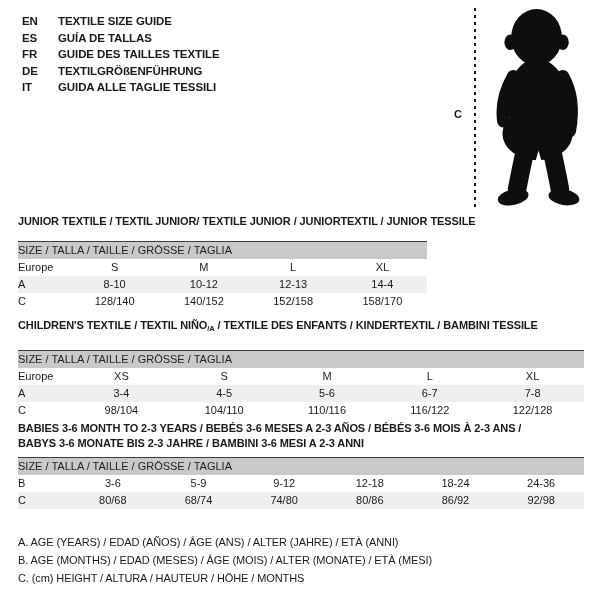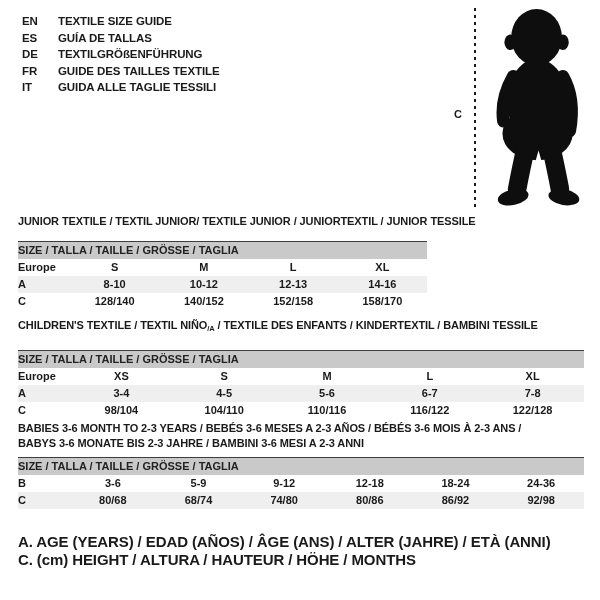--- a/index.html
+++ b/index.html
@@ -31,49 +31,49 @@
   .section { position:absolute; left:18px; }
   .section-title { font-size:11px; font-weight:bold; line-height:15px; letter-spacing:-0.1px; white-space:pre-wrap; }
   .section-title sub { font-size:7.5px; vertical-align:-2px; }
   .sec-0 { top:214px; } .sec-0 .size-table { margin-top:12px; }
   .sec-1 { top:318px; } .sec-1 .size-table { margin-top:14px; }
   .sec-2 { top:421px; } .sec-2 .size-table { margin-top:6px; }
 
   table.size-table { border-collapse:collapse; table-layout:fixed; border-top:1px solid #3d3d3d; }
   table.size-table.narrow { width:409px; }
   table.size-table.full   { width:566px; }
-  .size-table td, .size-table th { font-size:11px; font-weight:bold; height:17px; padding:0; vertical-align:middle; }
+  .size-table td, .size-table th { font-size:11px; font-weight:normal; height:17px; padding:0; vertical-align:middle; }
   .size-header-cell { background:#c9c9c9; text-align:left; padding-left:5px; height:16px; color:#222; }
   .row-label-cell { text-align:left; padding-left:4px; }
   .size-value-cell { text-align:center; }
   tbody tr.shaded { background:#efefef; }
 
   
   .notes { position:absolute; left:18px; top:533px; }
-  .note-line { font-size:15px; font-weight:bold; line-height:18px; letter-spacing:-0.1px; }
+  .note-line { font-size:11px; font-weight:normal; line-height:18px; letter-spacing:-0.1px; }
 </style>
 </head>
 <body>
 
 <div class="lang-list" id="lang-list">
     <div class="lang-row">
       <span class="lang-code">EN</span>
       <span>TEXTILE SIZE GUIDE</span>
     </div>
     <div class="lang-row">
       <span class="lang-code">ES</span>
       <span>GUÍA DE TALLAS</span>
     </div>
     <div class="lang-row">
+      <span class="lang-code">FR</span>
+      <span>GUIDE DES TAILLES TEXTILE</span>
+    </div>
+    <div class="lang-row">
       <span class="lang-code">DE</span>
       <span>TEXTILGRÖßENFÜHRUNG</span>
-    </div>
-    <div class="lang-row">
-      <span class="lang-code">FR</span>
-      <span>GUIDE DES TAILLES TEXTILE</span>
     </div>
     <div class="lang-row">
       <span class="lang-code">IT</span>
       <span>GUIDA ALLE TAGLIE TESSILI</span>
     </div>
   </div>
 
 <div class="figure">
   <div class="dotted-line"></div>
   <div class="c-label">C</div>
@@ -117,21 +117,21 @@
             <td class="size-value-cell">S</td>
             <td class="size-value-cell">M</td>
             <td class="size-value-cell">L</td>
             <td class="size-value-cell">XL</td>
           </tr>
           <tr class="shaded">
             <td class="row-label-cell">A</td>
             <td class="size-value-cell">8-10</td>
             <td class="size-value-cell">10-12</td>
             <td class="size-value-cell">12-13</td>
-            <td class="size-value-cell">14-16</td>
+            <td class="size-value-cell">14-4</td>
           </tr>
           <tr class="">
             <td class="row-label-cell">C</td>
             <td class="size-value-cell">128/140</td>
             <td class="size-value-cell">140/152</td>
             <td class="size-value-cell">152/158</td>
             <td class="size-value-cell">158/170</td>
           </tr>
         </tbody>
       </table>
@@ -216,14 +216,15 @@
             <td class="size-value-cell">86/92</td>
             <td class="size-value-cell">92/98</td>
           </tr>
         </tbody>
       </table>
     </div>
   </div>
 
 <div class="notes" id="notes">
     <div class="note-line">A. AGE (YEARS) / EDAD (AÑOS) / ÂGE (ANS) / ALTER (JAHRE) / ETÀ (ANNI)</div>
+    <div class="note-line">B. AGE (MONTHS) / EDAD (MESES) / ÂGE (MOIS) / ALTER (MONATE) / ETÀ (MESI)</div>
     <div class="note-line">C. (cm) HEIGHT / ALTURA / HAUTEUR / HÖHE / MONTHS</div>
   </div>
 
 </body></html>

